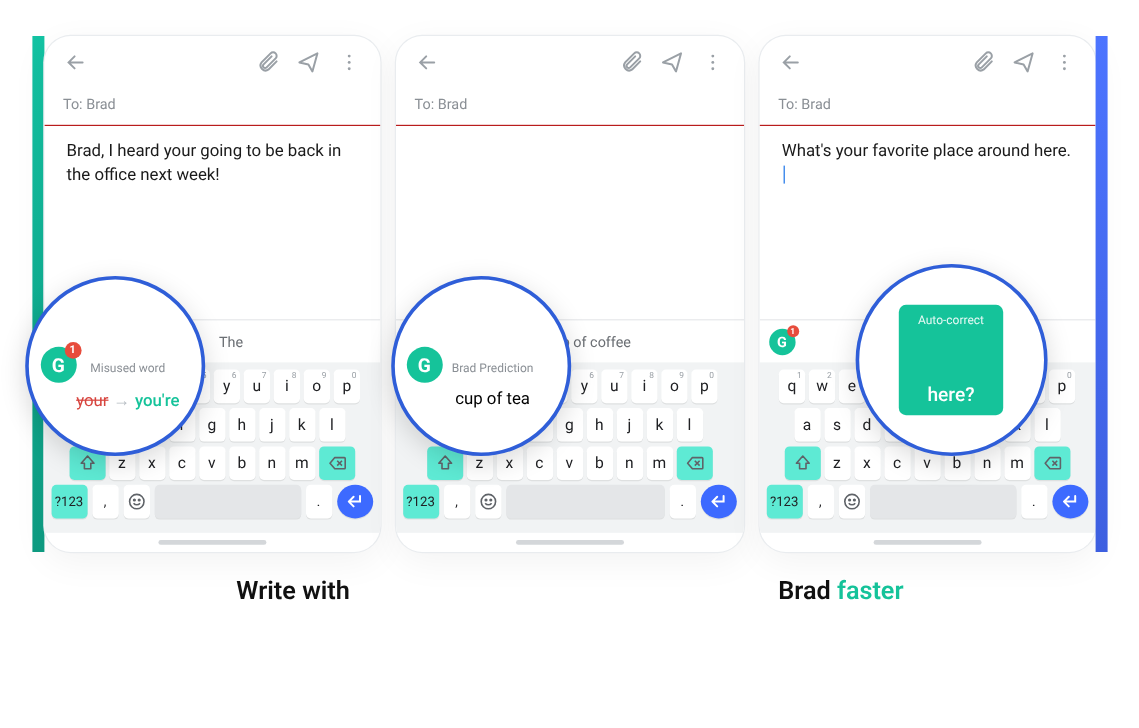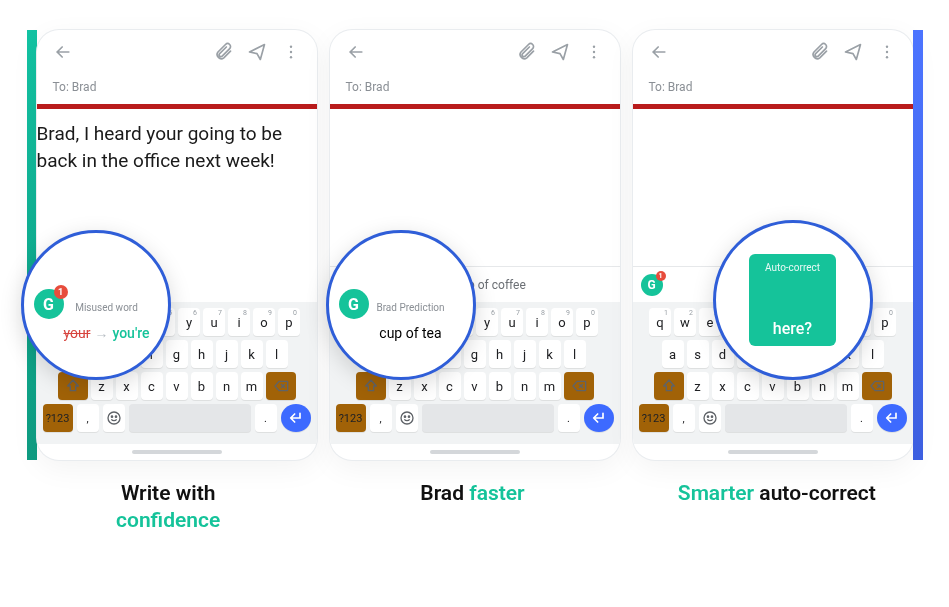--- a/index.html
+++ b/index.html
@@ -51,26 +51,26 @@
   .icon-btn {
     width: 24px; height: 24px;
     display: flex; align-items: center; justify-content: center;
     color: #9aa0a6;
     cursor: pointer;
   }
   .to-row {
     font-size: 12px;
     color: #8a8f95;
     padding: 6px 16px 10px 16px;
-    border-bottom: 5px solid #b91c1c;
+    border-bottom: 1px solid #b91c1c;
   }
   .body-text {
-    font-size: 19px;
+    font-size: 14px;
     color: #1a1a1a;
-    padding: 12px 0;
+    padding: 12px 19px;
     line-height: 1.4;
     min-height: 80px;
   }
   .cursor {
     display: inline-block;
     width: 1px;
     height: 15px;
     background: #1a73e8;
     vertical-align: middle;
     margin-left: 1px;
@@ -124,21 +124,21 @@
     font-size: 13px;
     color: #202124;
     box-shadow: 0 1px 0 rgba(0,0,0,0.08);
     cursor: pointer;
     position: relative;
   }
   .key .sup {
     position: absolute; top: 1px; right: 3px;
     font-size: 7px; color: #9aa0a6;
   }
-  .key.wide { min-width: 30px; background:#a16207; }
+  .key.wide { min-width: 30px; background:#5eead4; }
   .key.space { flex: 1; background:#e4e6e8; }
   .key.enter { background:#3d6aff; color:#fff; min-width:30px; border-radius:50%; }
   .kb-bottom {
     display:flex; gap:4px; align-items:center;
     padding: 0 2px;
   }
   .kb-bottom .key { font-size:11px; }
   .homebar {
     height: 16px;
     display:flex; align-items:center; justify-content:center;
@@ -241,20 +241,24 @@
             <svg width="18" height="18" viewBox="0 0 24 24" fill="#9aa0a6">
               <circle cx="12" cy="5" r="1.6"></circle>
               <circle cx="12" cy="12" r="1.6"></circle>
               <circle cx="12" cy="19" r="1.6"></circle>
             </svg>
           </div>
       </div>
       <div class="to-row">To: Brad</div>
       <div class="body-text">Brad, I heard your going to be back in the office next week!</div>
       <div class="kbwrap">
+        <div class="suggestion-bar">
+          <div class="g-pill">G<div class="dot">1</div></div>
+          <span style="flex:1;text-align:center;">The</span>
+        </div>
 
     <div class="kb">
       <div class="kb-row">
               <div class="key"><span class="sup">1</span>q</div>
               <div class="key"><span class="sup">2</span>w</div>
               <div class="key"><span class="sup">3</span>e</div>
               <div class="key"><span class="sup">4</span>r</div>
               <div class="key"><span class="sup">5</span>t</div>
               <div class="key"><span class="sup">6</span>y</div>
               <div class="key"><span class="sup">7</span>u</div>
@@ -466,20 +470,21 @@
           </div>
         <div class="icon-btn">
             <svg width="18" height="18" viewBox="0 0 24 24" fill="#9aa0a6">
               <circle cx="12" cy="5" r="1.6"></circle>
               <circle cx="12" cy="12" r="1.6"></circle>
               <circle cx="12" cy="19" r="1.6"></circle>
             </svg>
           </div>
       </div>
       <div class="to-row">To: Brad</div>
+      <div class="body-text">What's your favorite place around here.<span class="cursor"></span></div>
       <div class="kbwrap">
         <div class="suggestion-bar">
           <div class="g-pill">G<div class="dot">1</div></div>
           <span style="flex:1;text-align:center;"></span>
         </div>
 
     <div class="kb">
       <div class="kb-row">
               <div class="key"><span class="sup">1</span>q</div>
               <div class="key"><span class="sup">2</span>w</div>
@@ -555,21 +560,17 @@
         <div class="t1">Auto-correct</div>
         <div class="t2">here?</div>
       </div>
   </div>
   </div>
   </div>
 
 <div class="captions">
   <div class="cap">
     <span>Write with</span><br>
-    <span class="teal">confidence</span>
   </div>
   <div class="cap">
     <span>Brad </span><span class="teal">faster</span>
   </div>
-  <div class="cap">
-    <span class="teal">Smarter</span><span> auto-correct</span>
-  </div>
 </div>
 
 </body></html>

